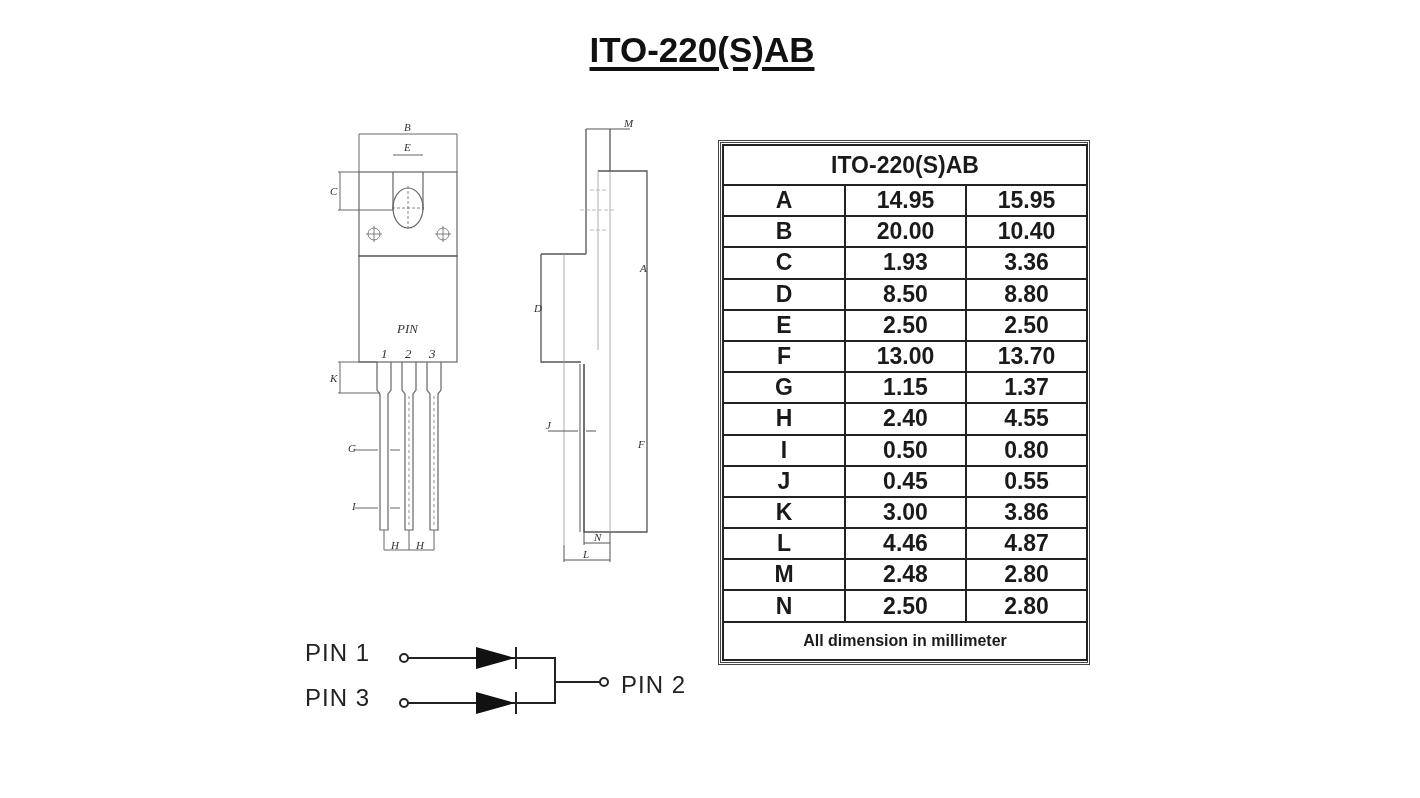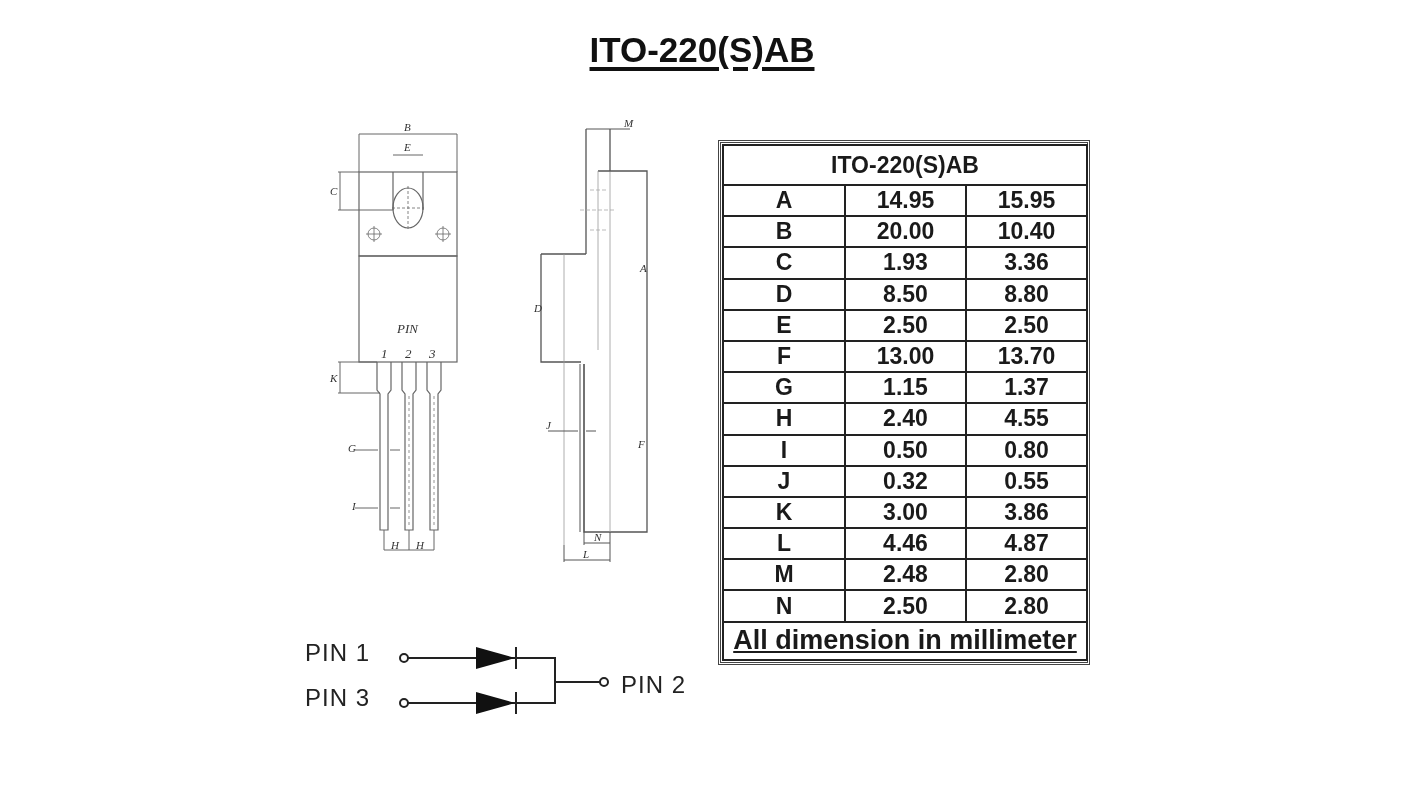--- a/index.html
+++ b/index.html
@@ -19,21 +19,21 @@
     border: 3px double #444; padding: 1px; background: #fff; box-sizing: border-box;
   }
   table.spec {
     width: 100%; border-collapse: collapse; table-layout: fixed;
     font-family: "Liberation Sans", sans-serif; font-weight: bold; color: #1a1a1a;
   }
   table.spec td, table.spec th {
     border: 2px solid #222; text-align: center; padding: 0; height: 29.2px; font-size: 23px; line-height: 1;
   }
   table.spec th.caption-cell { font-size: 23px; height: 38px; font-weight: bold; }
-  table.spec td.footer-cell { height: 36px; font-size: 27px; text-decoration: underline; }
+  table.spec td.footer-cell { height: 36px; font-size: 16px; }
   table.spec col.c1 { width: 122px; }
   table.spec col.c2 { width: 121px; }
   table.spec col.c3 { width: 121px; }
 </style>
 </head>
 <body>
 
 <div class="title"><span>ITO-220(S)AB</span></div>
 
 <svg class="drawing" width="1420" height="798" viewBox="0 0 1420 798">
@@ -198,21 +198,21 @@
           <td>2.40</td>
           <td>4.55</td>
         </tr>
     <tr>
           <td>I</td>
           <td>0.50</td>
           <td>0.80</td>
         </tr>
     <tr>
           <td>J</td>
-          <td>0.32</td>
+          <td>0.45</td>
           <td>0.55</td>
         </tr>
     <tr>
           <td>K</td>
           <td>3.00</td>
           <td>3.86</td>
         </tr>
     <tr>
           <td>L</td>
           <td>4.46</td>

